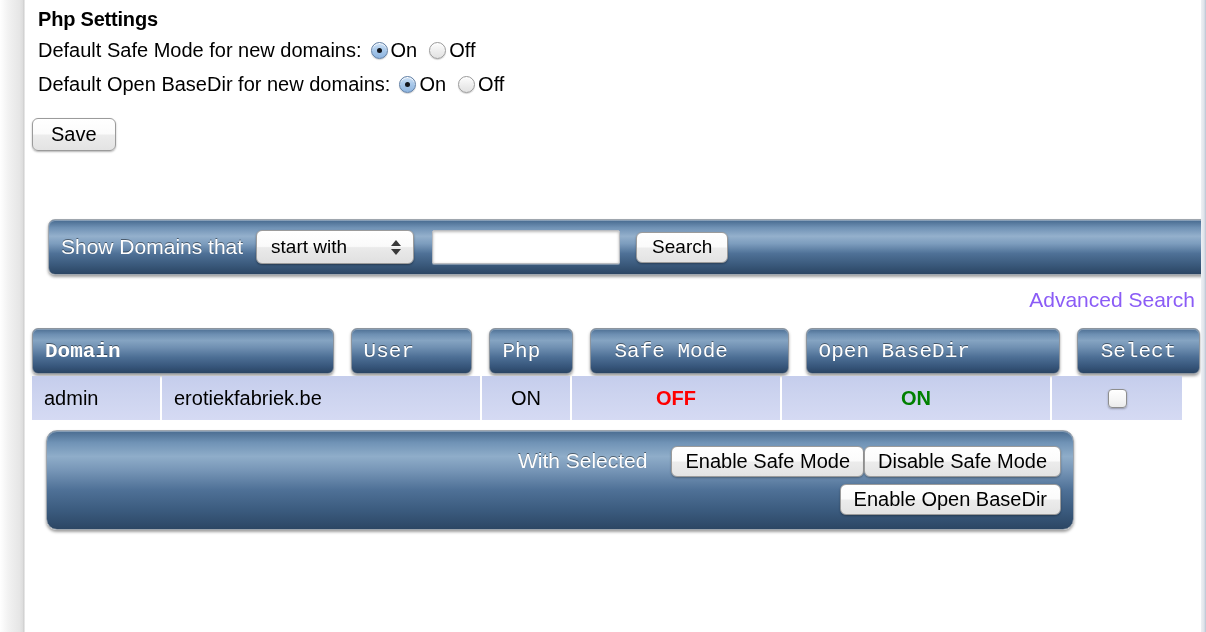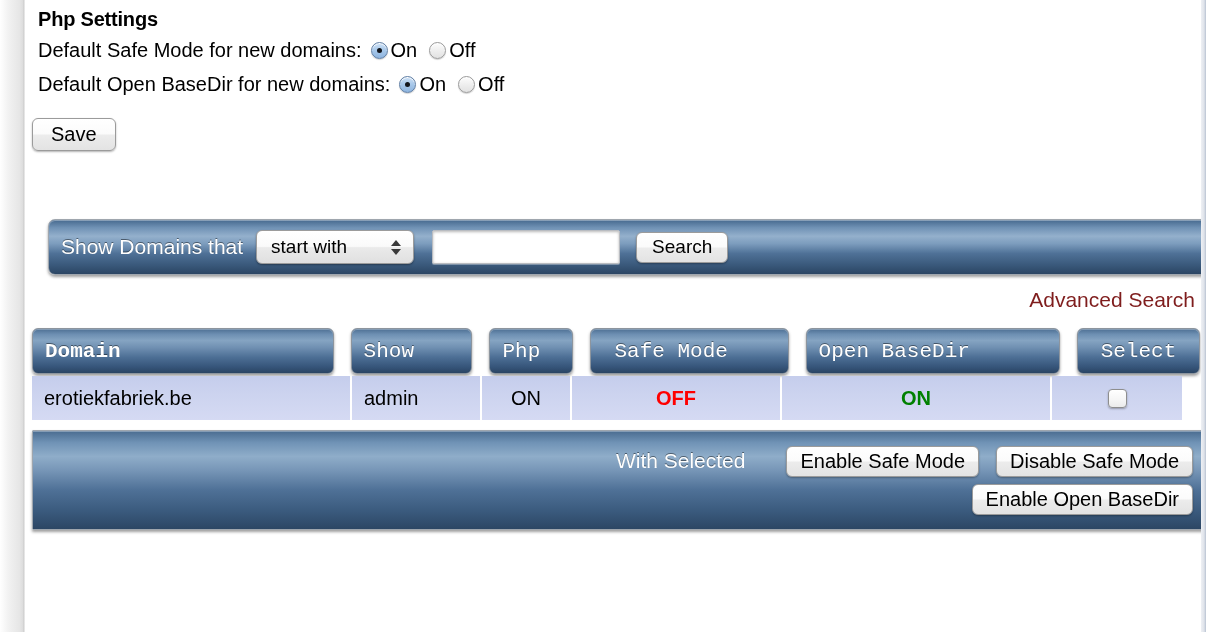--- a/index.html
+++ b/index.html
@@ -218,21 +218,21 @@
     margin-left: 16px;
     padding: 3px 15px 4px 15px;
   }
 
   
   .adv-search {
     position: absolute;
     right: 6px;
     top: 288px;
     font-size: 21px;
-    color: #7f1d1d;
+    color: #8b5cf6;
     cursor: default;
     margin-left: 16px;
   }
 
   
   .table-wrap {
     position: absolute;
     left: 6px;
     top: 328px;
     width: 1168px;
@@ -302,26 +302,26 @@
   .c-domain { width: 318px; }
   .c-user   { width: 128px; }
   .c-php    { width: 88px; }
   .c-safe   { width: 208px; padding-left: 23px; }
   .c-base   { width: 268px; }
   .c-select { width: 130px; }
 
   
   .footbar {
     position: absolute;
-    left: 6px;
+    left: 20px;
     top: 430px;
-    width: 1174px;
+    width: 1028px;
     height: 100px;
     box-sizing: border-box;
-    border-radius: 1px;
+    border-radius: 11px;
     border: 1px solid #9fa6ae;
     background: linear-gradient(to bottom,
         #4a6c90 0%,
         #7093b6 12%,
         #8fadc9 26%,
         #7796b7 40%,
         #4f7197 60%,
         #3a5a7d 82%,
         #2c4664 100%);
     box-shadow: 0 2px 3px rgba(0,0,0,0.38), inset 0 1px 0 rgba(255,255,255,0.32);
@@ -333,21 +333,20 @@
     justify-content: flex-end;
     height: 38px;
   }
   .foot-label {
     color: #ffffff;
     font-size: 21px;
     text-shadow: 0 -1px 0 rgba(0,0,0,0.45);
     margin-right: 24px;
   }
   .foot-btn {
-    margin-left: 17px;
     padding: 3px 13px 4px 13px;
     font-size: 20px;
   }
 </style>
 </head>
 <body>
 
 <div id="page">
 
   <div class="left-gutter"></div>
@@ -403,30 +402,30 @@
       <input class="search-input" type="text" value="" placeholder="" style="">
 
       <div class="aqua-btn search-btn">Search</div>
     </div>
 
     <div class="adv-search">Advanced Search</div>
 
     <div class="table-wrap">
       <div class="thead">
         <div class="th bold c-domain">Domain</div>
-        <div class="th c-user">Show</div>
+        <div class="th c-user">User</div>
         <div class="th c-php">Php</div>
         <div class="th c-safe">Safe Mode</div>
         <div class="th c-base">Open BaseDir</div>
         <div class="th center c-select">Select</div>
       </div>
 
       <div class="trow">
+        <div class="td c-user">admin</div>
         <div class="td c-domain">erotiekfabriek.be</div>
-        <div class="td c-user">admin</div>
         <div class="td center c-php">ON</div>
         <div class="td center c-safe">
           <span class="val-off">OFF</span>
         </div>
         <div class="td center c-base">
           <span class="val-on">ON</span>
         </div>
         <div class="td center c-select">
           <span class="checkbox"></span>
         </div>

